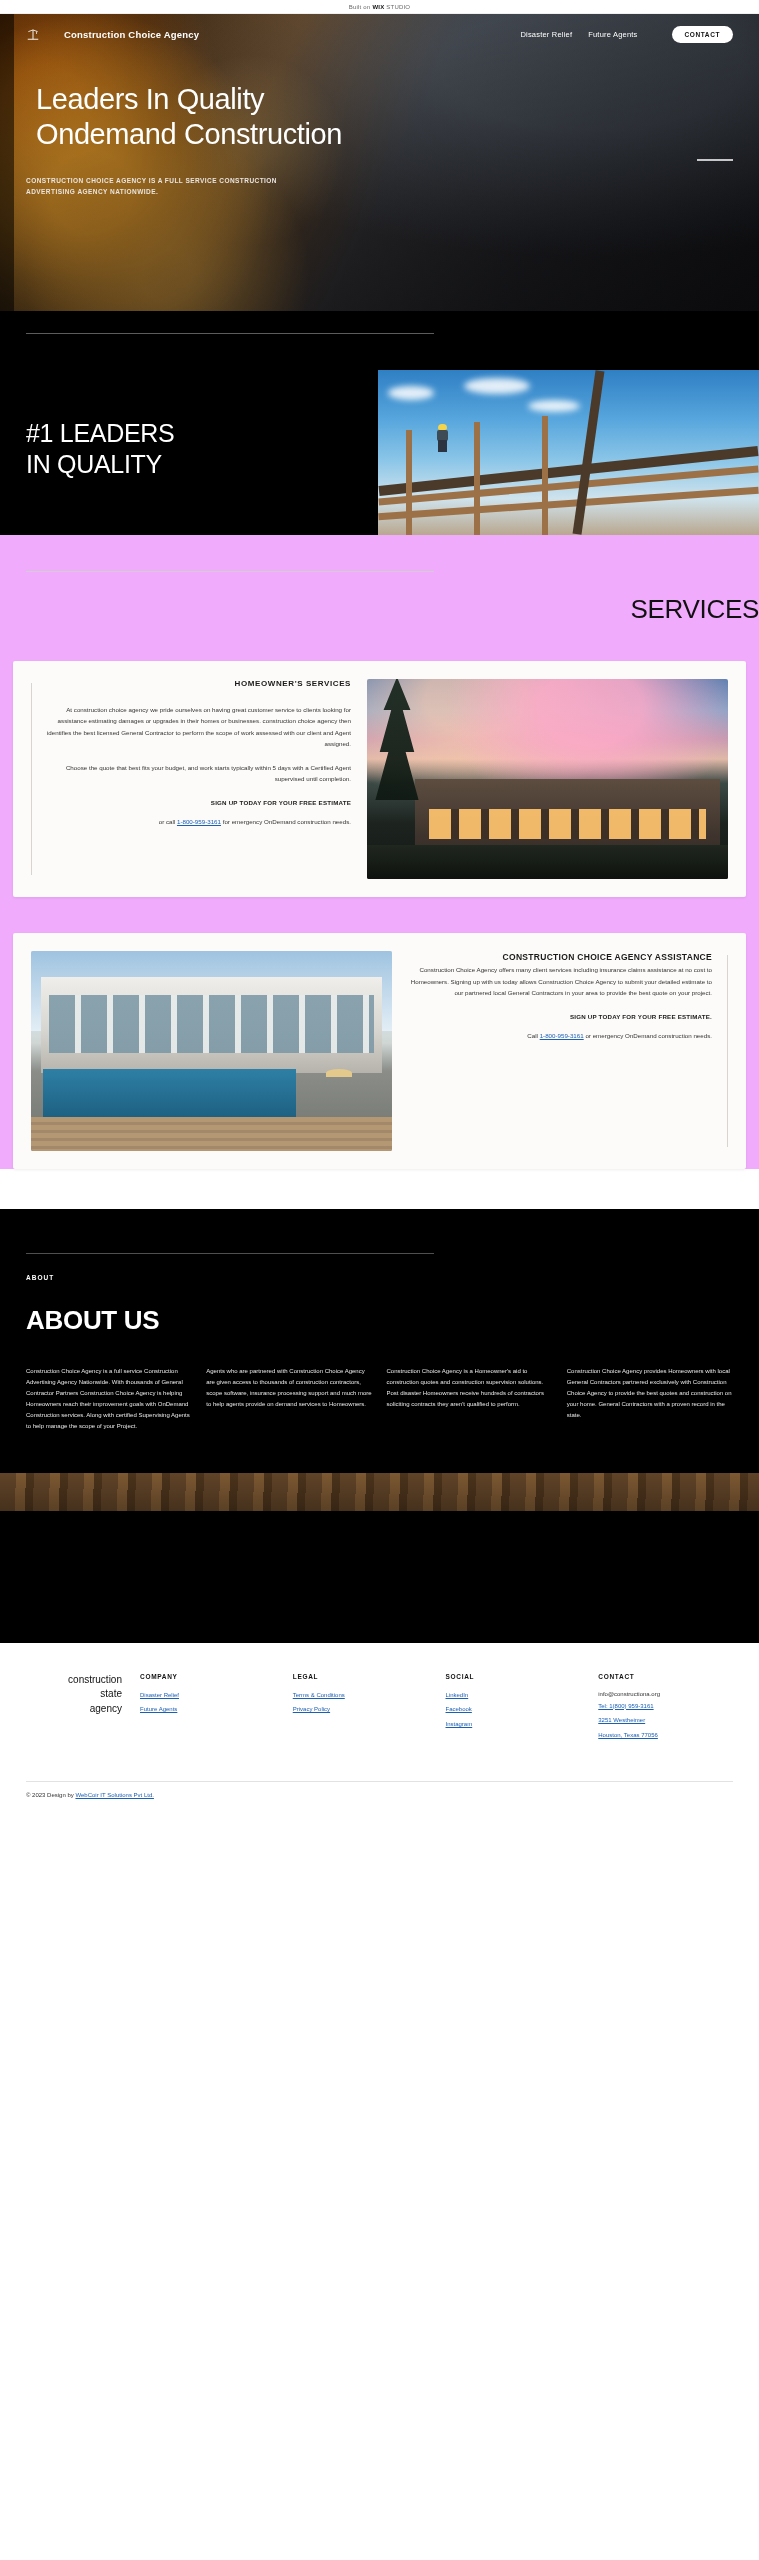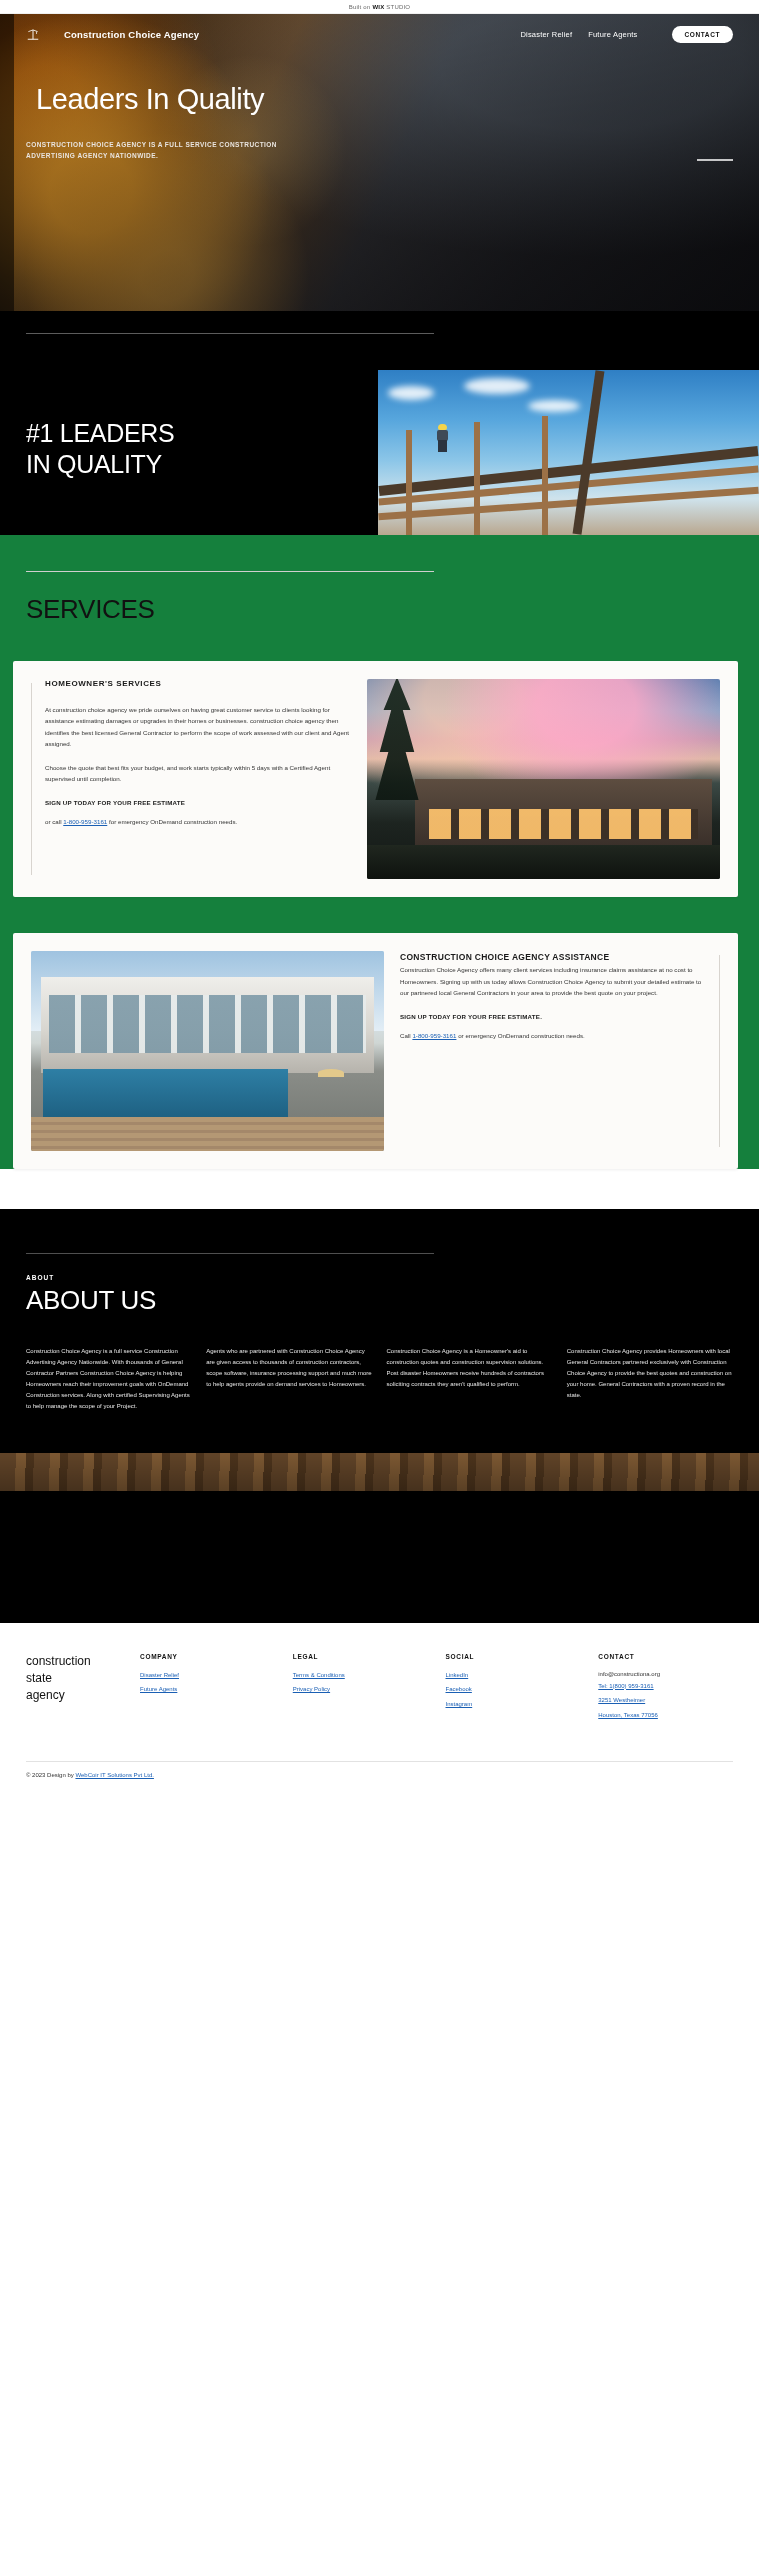--- a/index.html
+++ b/index.html
@@ -159,21 +159,21 @@
   .worker {
     position: absolute;
     left: 56px; top: 54px;
     width: 18px; height: 28px;
   }
   .worker .helmet { position:absolute; left:4px; top:0; width:9px; height:6px; background:#f4d44a; border-radius:4px 4px 2px 2px;}
   .worker .torso { position:absolute; left:3px; top:6px; width:11px; height:11px; background:#3f4a57; border-radius:2px;}
   .worker .legs { position:absolute; left:4px; top:16px; width:9px; height:12px; background:#2b3440;}
 
   
-  .services-section { background: #15803d; padding: 36px 8px 0 0; }
+  .services-section { background: #f0abfc; padding: 36px 0 0 0; text-align: right; }
   .rule-wide { height: 1px; background: #cfcfcf; width: 408px; margin: 0 0 0 26px; }
   .section-title {
     margin: 22px 0 0 26px;
     font-size: 26px;
     font-weight: normal;
     letter-spacing: -.3px;
     color: #111;
   }
 
   .card {
@@ -264,21 +264,21 @@
 
   
   .about {
     background: #000000;
     margin-top: 40px;
     padding: 44px 26px 40px 26px;
     color: #ffffff;
   }
   .about .rule-short { margin-left: 0; background: #4f4f4f; width: 408px;}
   .about-kicker { font-size: 6.5px; letter-spacing: 1px; margin-top: 20px; font-weight: bold; }
-  .about-title { font-size: 26px; font-weight: normal; margin-top: 4px; letter-spacing: -.3px; }
+  .about-title { font-size: 26px; font-weight: bold; margin-top: 24px; letter-spacing: -.3px; }
   .about-cols {
     display: flex; gap: 14px; margin-top: 30px;
   }
   .about-col { width: 25%; font-size: 6px; line-height: 1.85; color: #e8e8e8; }
 
   
   .wood-band {
     height: 38px;
     background:
       linear-gradient(180deg, rgba(0,0,0,.1), rgba(0,0,0,.35)),
@@ -288,21 +288,21 @@
   .black-band { height: 132px; background: #000000; }
 
   
   .footer {
     background: #ffffff;
     padding: 30px 26px 10px 26px;
     display: flex;
     gap: 18px;
   }
   .footer-brand {
-    width: 96px; font-size: 12px; line-height: 1.45; color: #111;
+    width: 96px; font-size: 10px; line-height: 1.45; color: #111; text-align: right;
   }
   .fcol { flex: 1; }
   .fcol h4 {
     font-size: 6.5px; letter-spacing: .7px; font-weight: bold; color: #111;
     margin-bottom: 11px;
   }
   .fcol a {
     display: block; font-size: 6px; color: #1a5fb4; text-decoration: underline;
     margin-bottom: 5px; line-height: 1.6;
   }
@@ -340,20 +340,21 @@
     <div class="nav-links">
       <a class="nav-link" href="#">Disaster Relief</a>
       <a class="nav-link" href="#">Future Agents</a>
       <button class="contact-btn">CONTACT</button>
     </div>
   </nav>
 
   <div class="hero-inner">
     <h1 class="hero-title">
       <span>Leaders In Quality</span><br>
+      <span>Ondemand Construction</span>
     </h1>
     <p class="hero-sub">CONSTRUCTION CHOICE AGENCY IS A FULL SERVICE CONSTRUCTION ADVERTISING AGENCY NATIONWIDE.</p>
   </div>
   <div class="hero-scrollline"></div>
 </section>
 
 <section class="band-dark">
   <div class="rule-short"></div>
   <div class="leaders-wrap">
     <div class="leaders-text">

